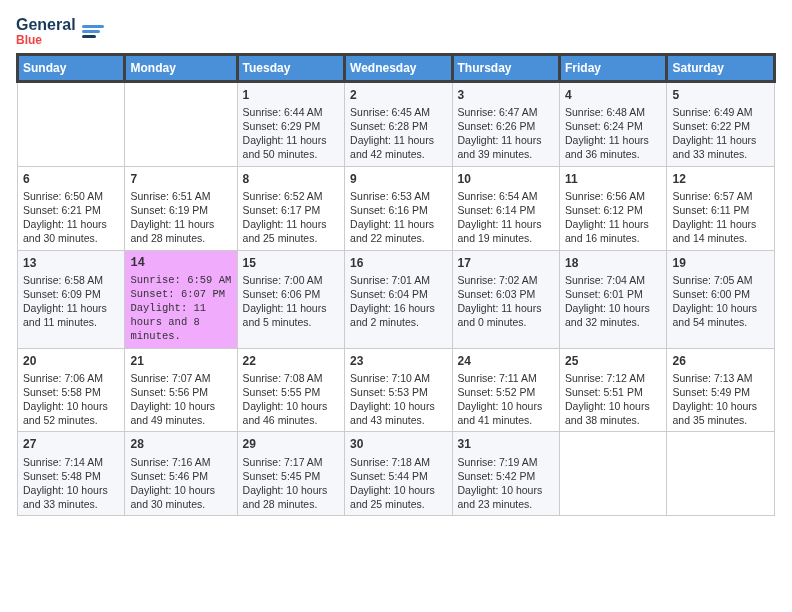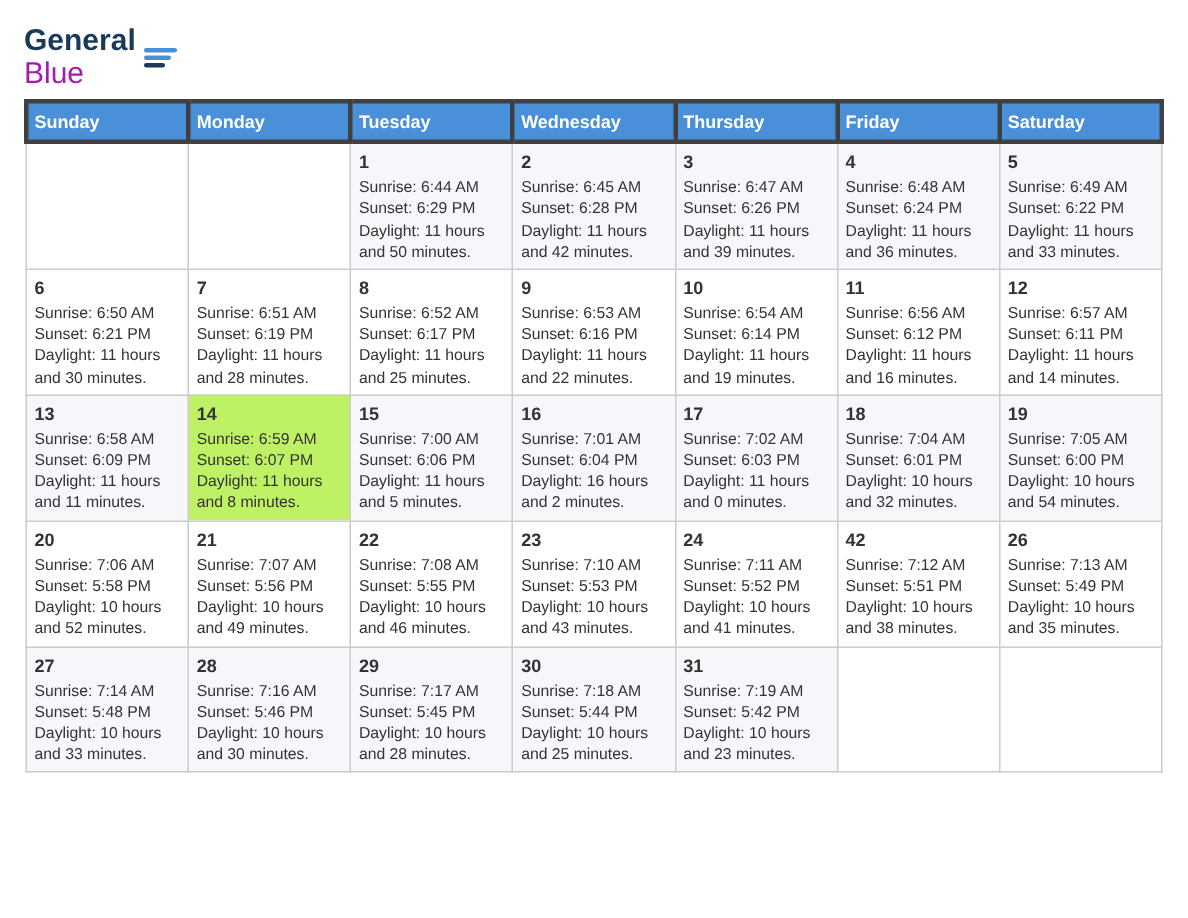--- a/index.html
+++ b/index.html
@@ -100,22 +100,22 @@
     }
   </style>
 </head>
 <body>
 
 <div class="page">
   <div class="header">
     <div class="logo">
       <div class="logo-wrapper">
         <div>
-          <div style="font-size:20px;font-weight:bold;color:#1a3a5c;line-height:1.1;"><span style="color:#1a3a5c">General</span></div>
-          <div style="font-size:20px;font-weight:normal;color:#a21caf;line-height:1.1;">Blue</div>
+          <div style="font-size:16px;font-weight:bold;color:#1a3a5c;line-height:1.1;"><span style="color:#1a3a5c">General</span></div>
+          <div style="font-size:12px;font-weight:bold;color:#ef4444;line-height:1.1;">Blue</div>
         </div>
         <div class="logo-lines">
           <div class="logo-line" style="width:22px;"></div>
           <div class="logo-line" style="width:18px;"></div>
           <div class="logo-line" style="width:14px;background:#1a3a5c;"></div>
         </div>
       </div>
     </div>
     <div class="title-area">
       <div class="month-title"></div>
@@ -214,21 +214,21 @@
             <div>Daylight: 11 hours and 14 minutes.</div>
           </td>
         </tr>
         <tr>
           <td style="background: rgb(245, 247, 250);">
             <span class="day-num">13</span>
             <div>Sunrise: 6:58 AM</div>
             <div>Sunset: 6:09 PM</div>
             <div>Daylight: 11 hours and 11 minutes.</div>
           </td>
-          <td style="background: #bef264;">
+          <td style="background: #f0abfc; font-family: Liberation Mono, monospace;">
             <span class="day-num">14</span>
             <div>Sunrise: 6:59 AM</div>
             <div>Sunset: 6:07 PM</div>
             <div>Daylight: 11 hours and 8 minutes.</div>
           </td>
           <td style="background: rgb(245, 247, 250);">
             <span class="day-num">15</span>
             <div>Sunrise: 7:00 AM</div>
             <div>Sunset: 6:06 PM</div>
             <div>Daylight: 11 hours and 5 minutes.</div>
@@ -283,21 +283,21 @@
             <div>Sunset: 5:53 PM</div>
             <div>Daylight: 10 hours and 43 minutes.</div>
           </td>
           <td style="background: rgb(255, 255, 255);">
             <span class="day-num">24</span>
             <div>Sunrise: 7:11 AM</div>
             <div>Sunset: 5:52 PM</div>
             <div>Daylight: 10 hours and 41 minutes.</div>
           </td>
           <td style="background: rgb(255, 255, 255);">
-            <span class="day-num">42</span>
+            <span class="day-num">25</span>
             <div>Sunrise: 7:12 AM</div>
             <div>Sunset: 5:51 PM</div>
             <div>Daylight: 10 hours and 38 minutes.</div>
           </td>
           <td style="background: rgb(255, 255, 255);">
             <span class="day-num">26</span>
             <div>Sunrise: 7:13 AM</div>
             <div>Sunset: 5:49 PM</div>
             <div>Daylight: 10 hours and 35 minutes.</div>
           </td>

